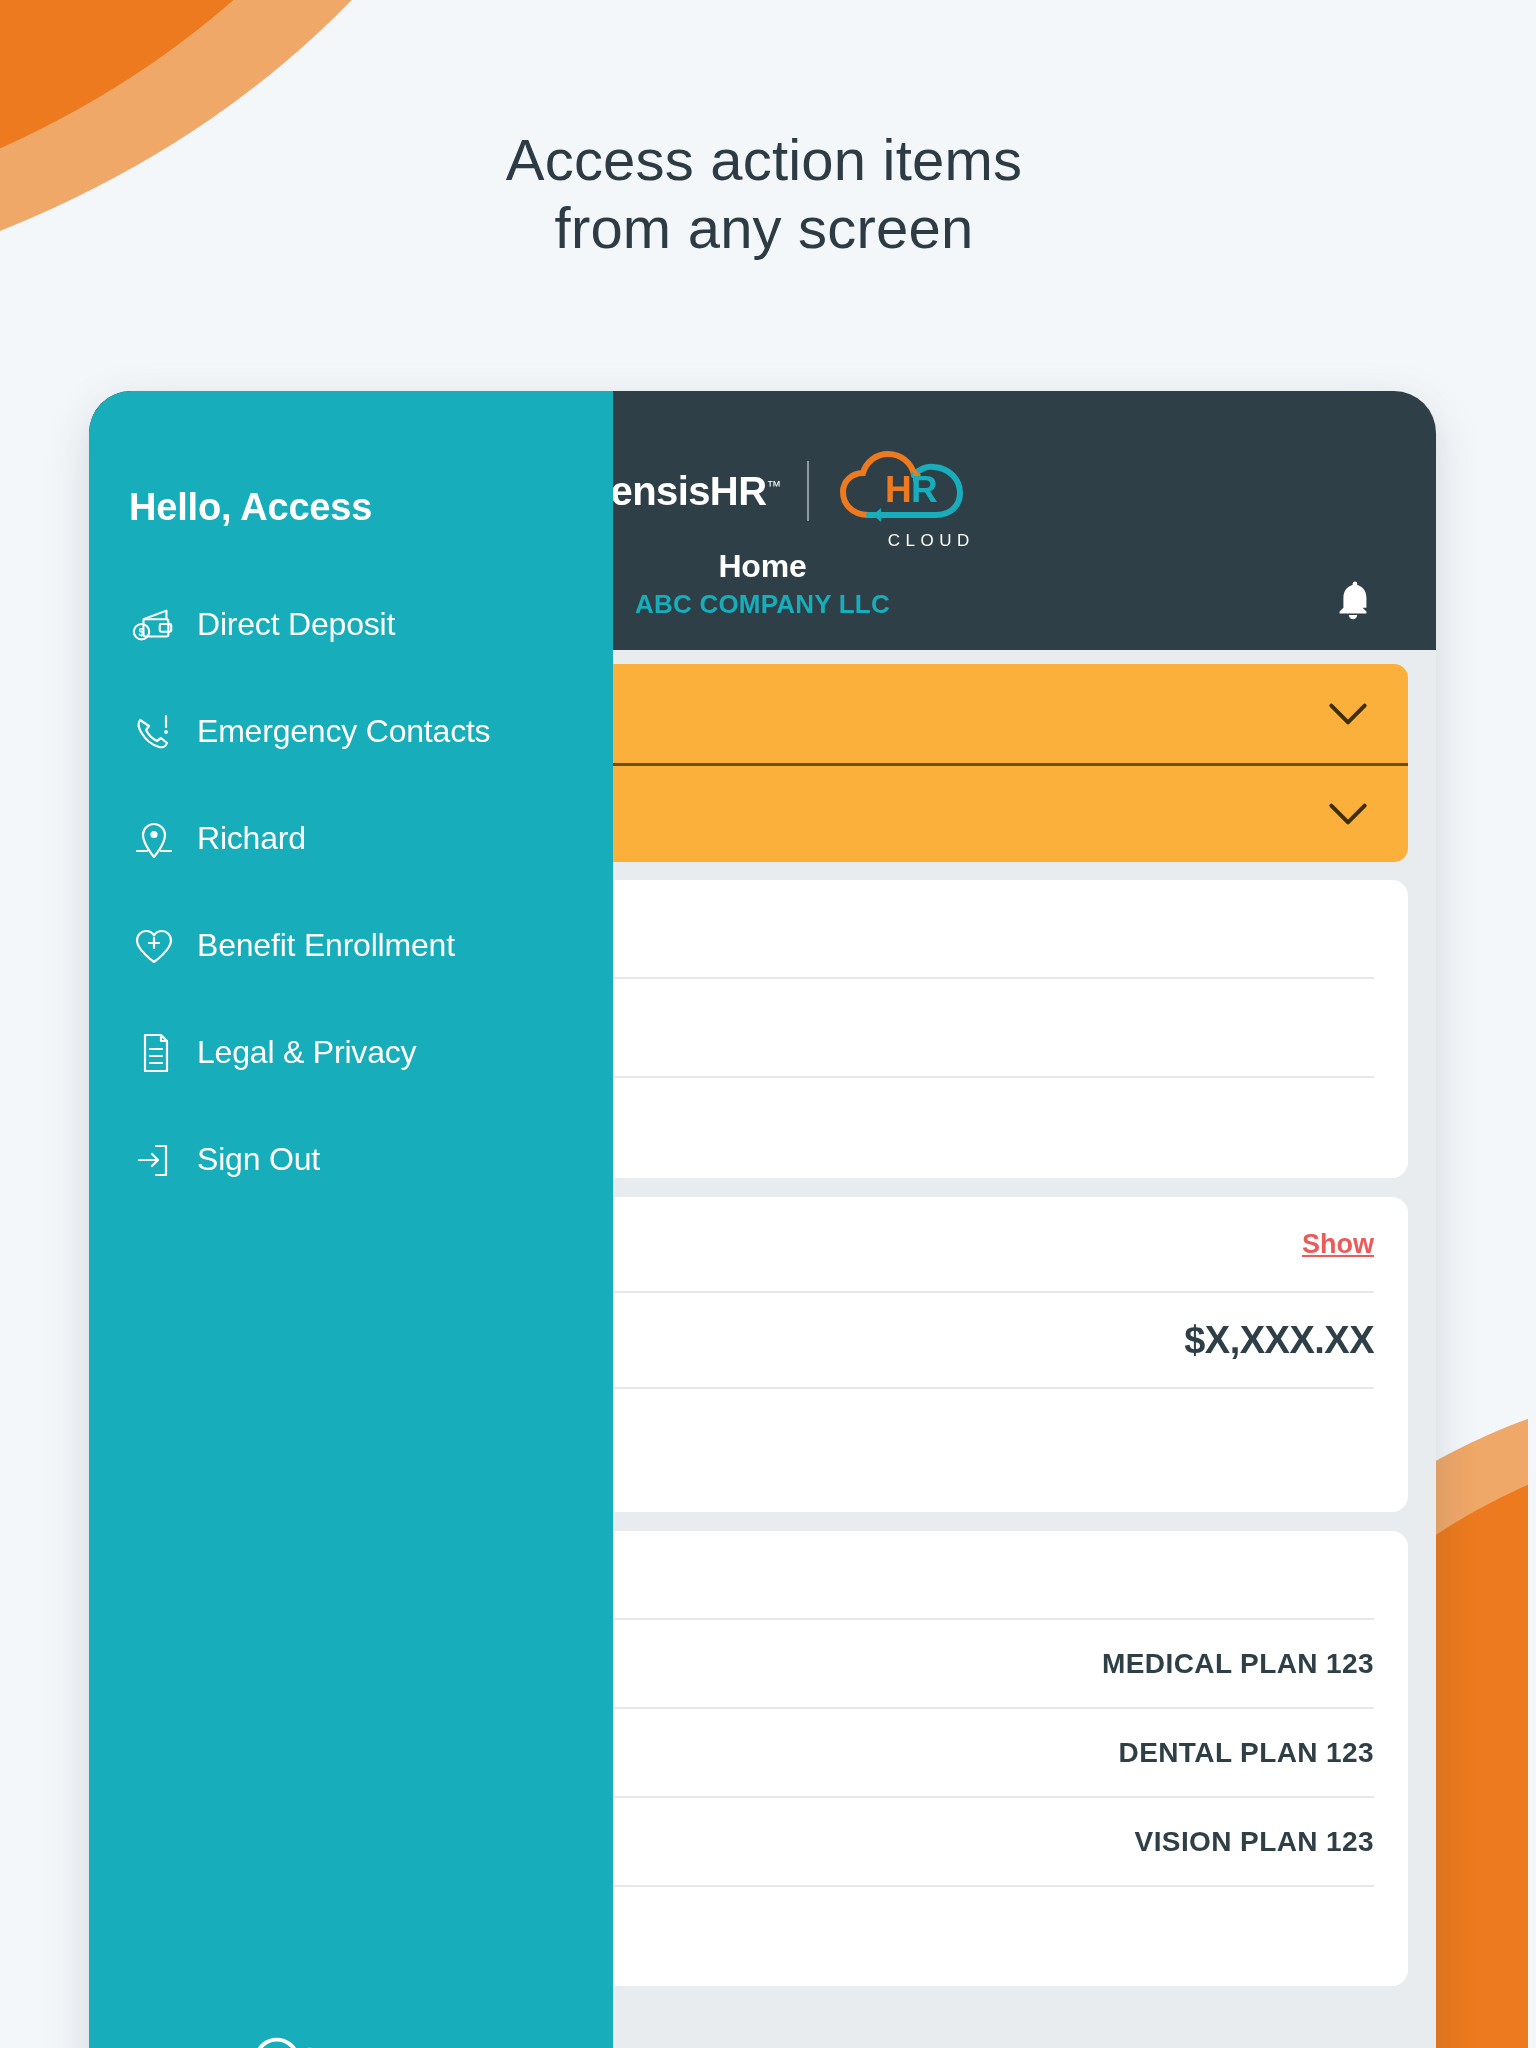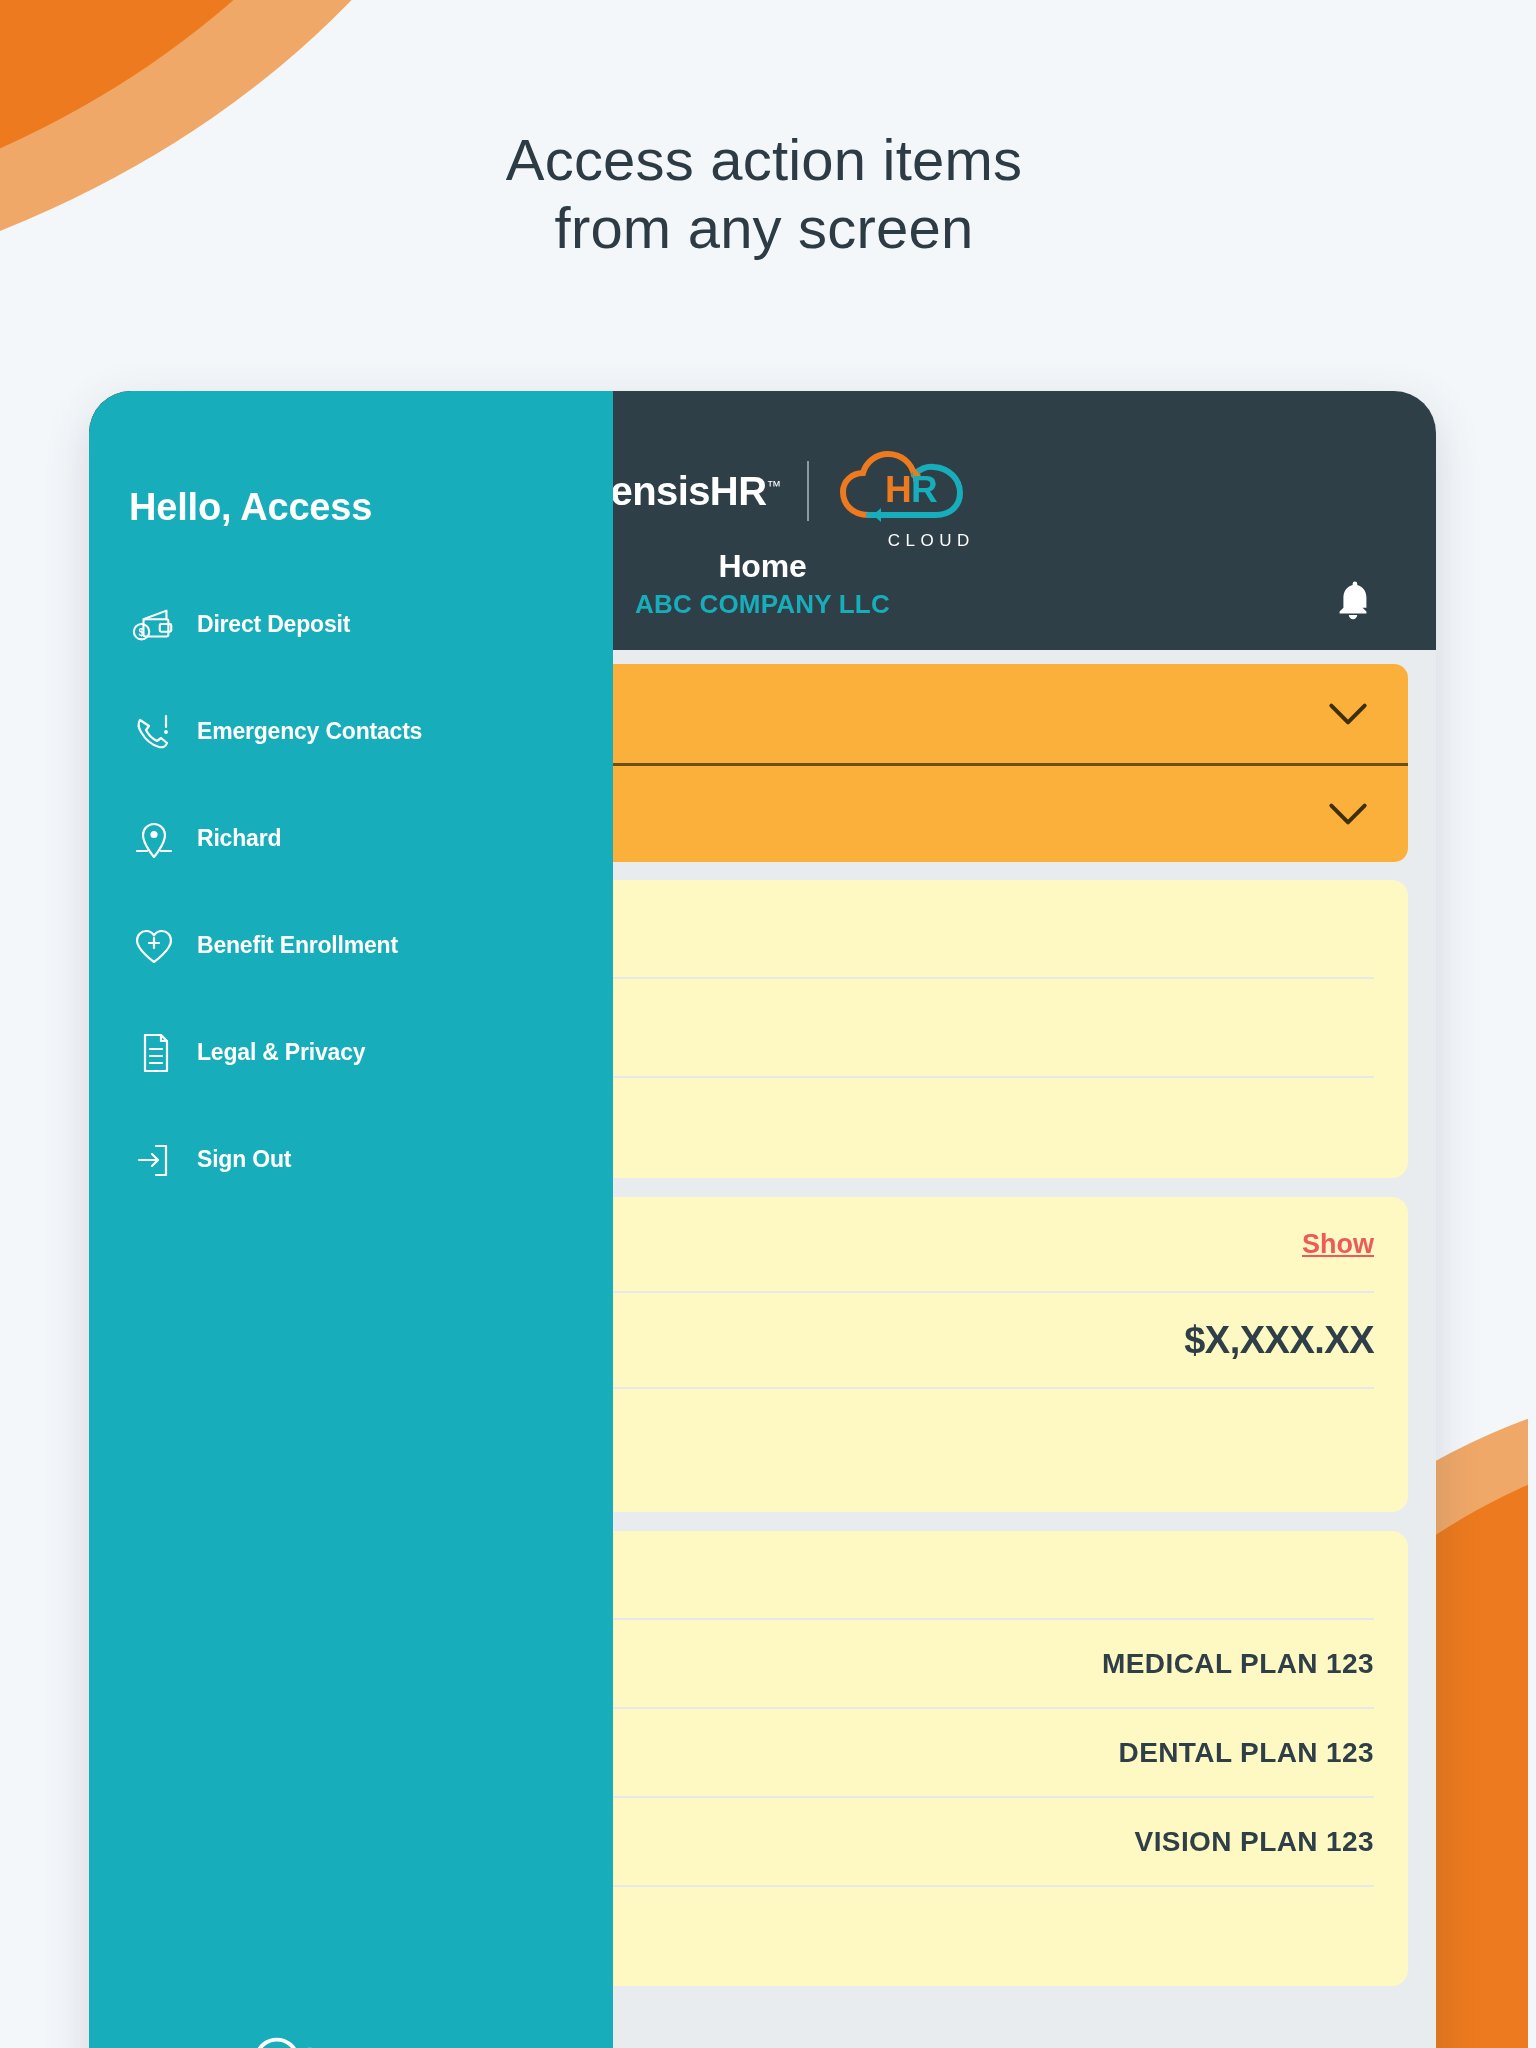--- a/index.html
+++ b/index.html
@@ -125,21 +125,21 @@
   }
   .chev {
     position:absolute; right:40px; top:50%;
     transform:translateY(-50%);
     width:40px; height:24px;
   }
 
   
   .card {
     position:absolute; left:28px; right:28px;
-    background:#fef9c3;
+    background:#ffffff;
     border-radius:16px;
   }
   .card-rows { padding:0 34px; }
   .crow {
     display:flex; align-items:center; justify-content:space-between;
     height:96px;
     border-bottom:2px solid #e6e8eb;
   }
   .crow:last-child { border-bottom:none; }
   .crow .lbl { color:#2f3f47; font-size:26px; font-weight:400; }
@@ -190,21 +190,21 @@
     height:107px;
     padding-left:36px;
     cursor:pointer;
   }
   .mitem .micon {
     width:58px; min-width:58px; height:48px;
     display:flex; align-items:center; justify-content:center;
     margin-right:14px;
   }
   .mitem .mlabel {
-    color:#ffffff; font-size:23px; font-weight:700;
+    color:#ffffff; font-size:32px; font-weight:400;
     letter-spacing:-0.2px; white-space:nowrap;
   }
   .drawer-logo {
     position:absolute; left:146px; bottom:-8px;
     width:110px; height:92px;
   }
 </style>
 </head>
 <body>
 

